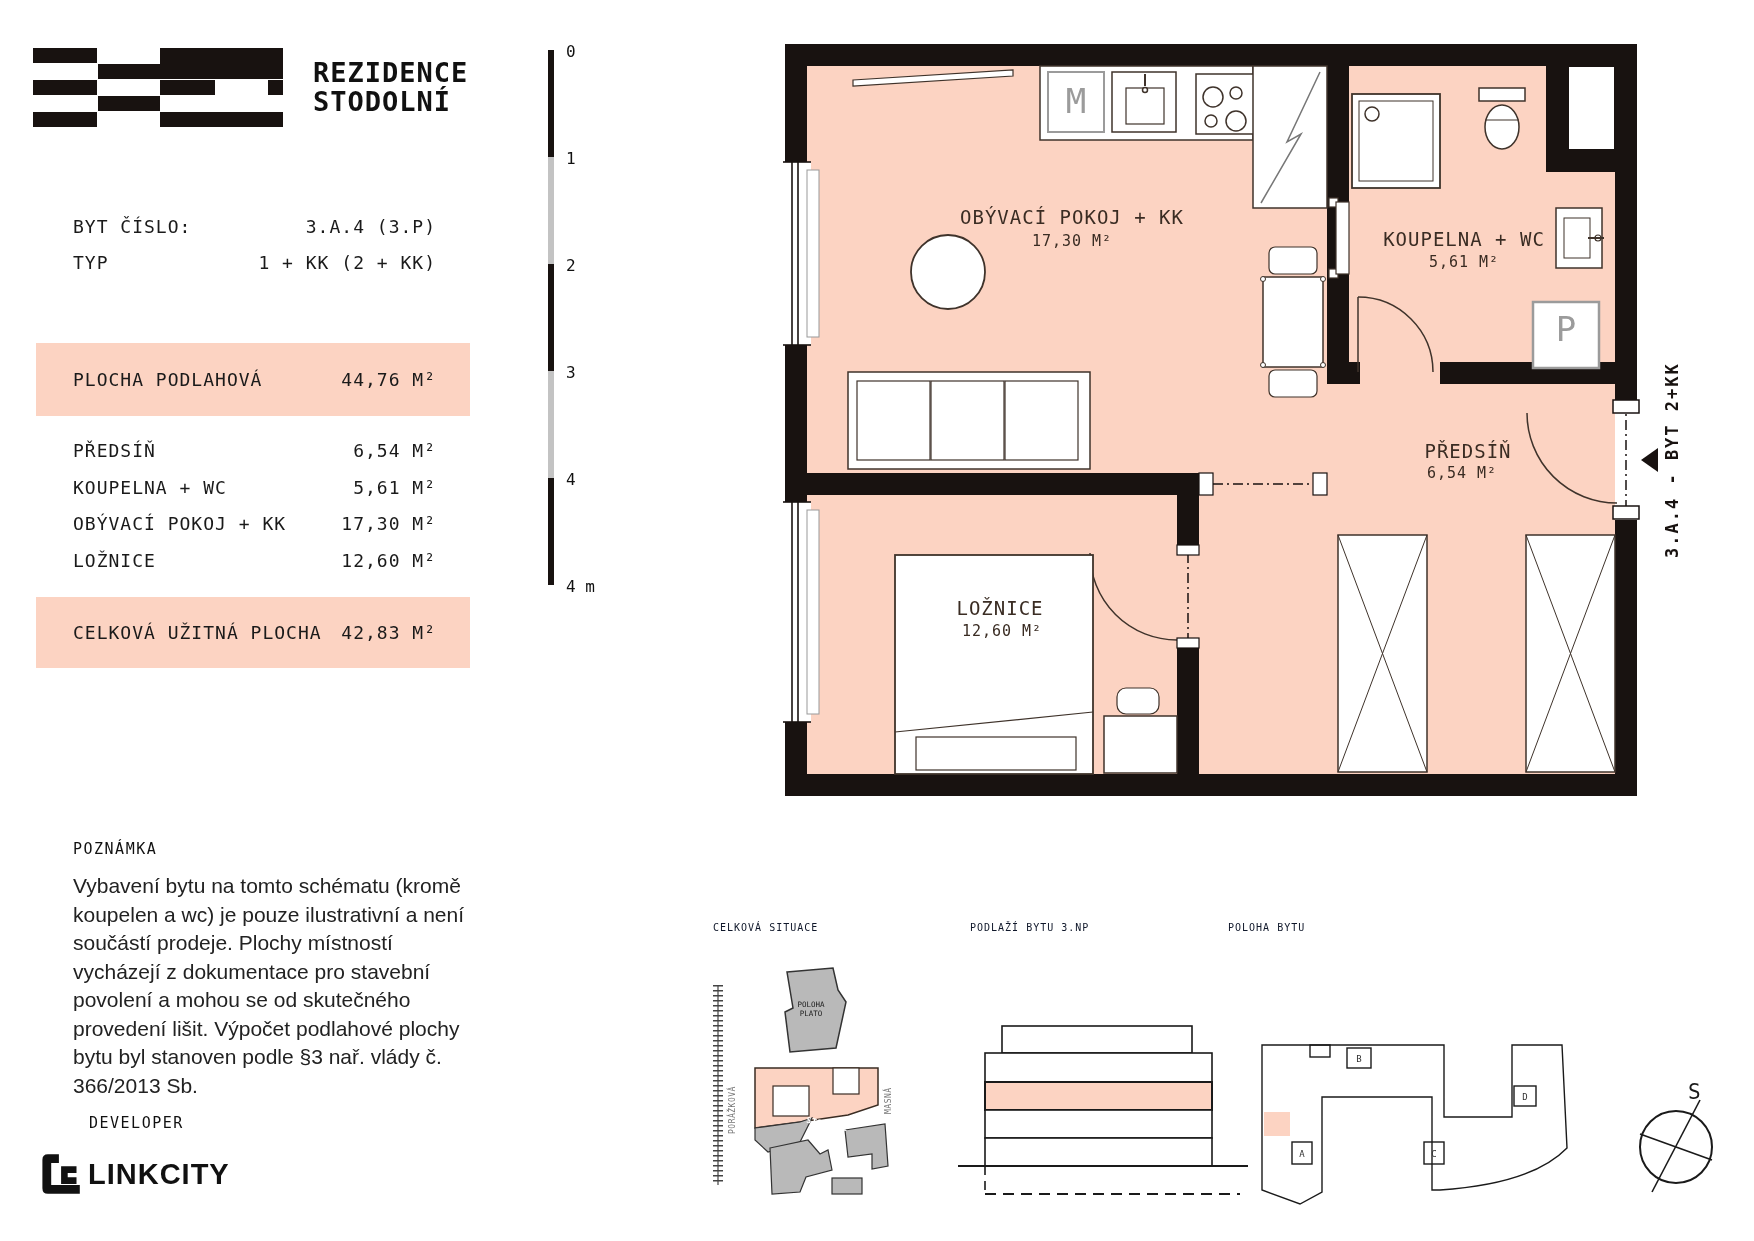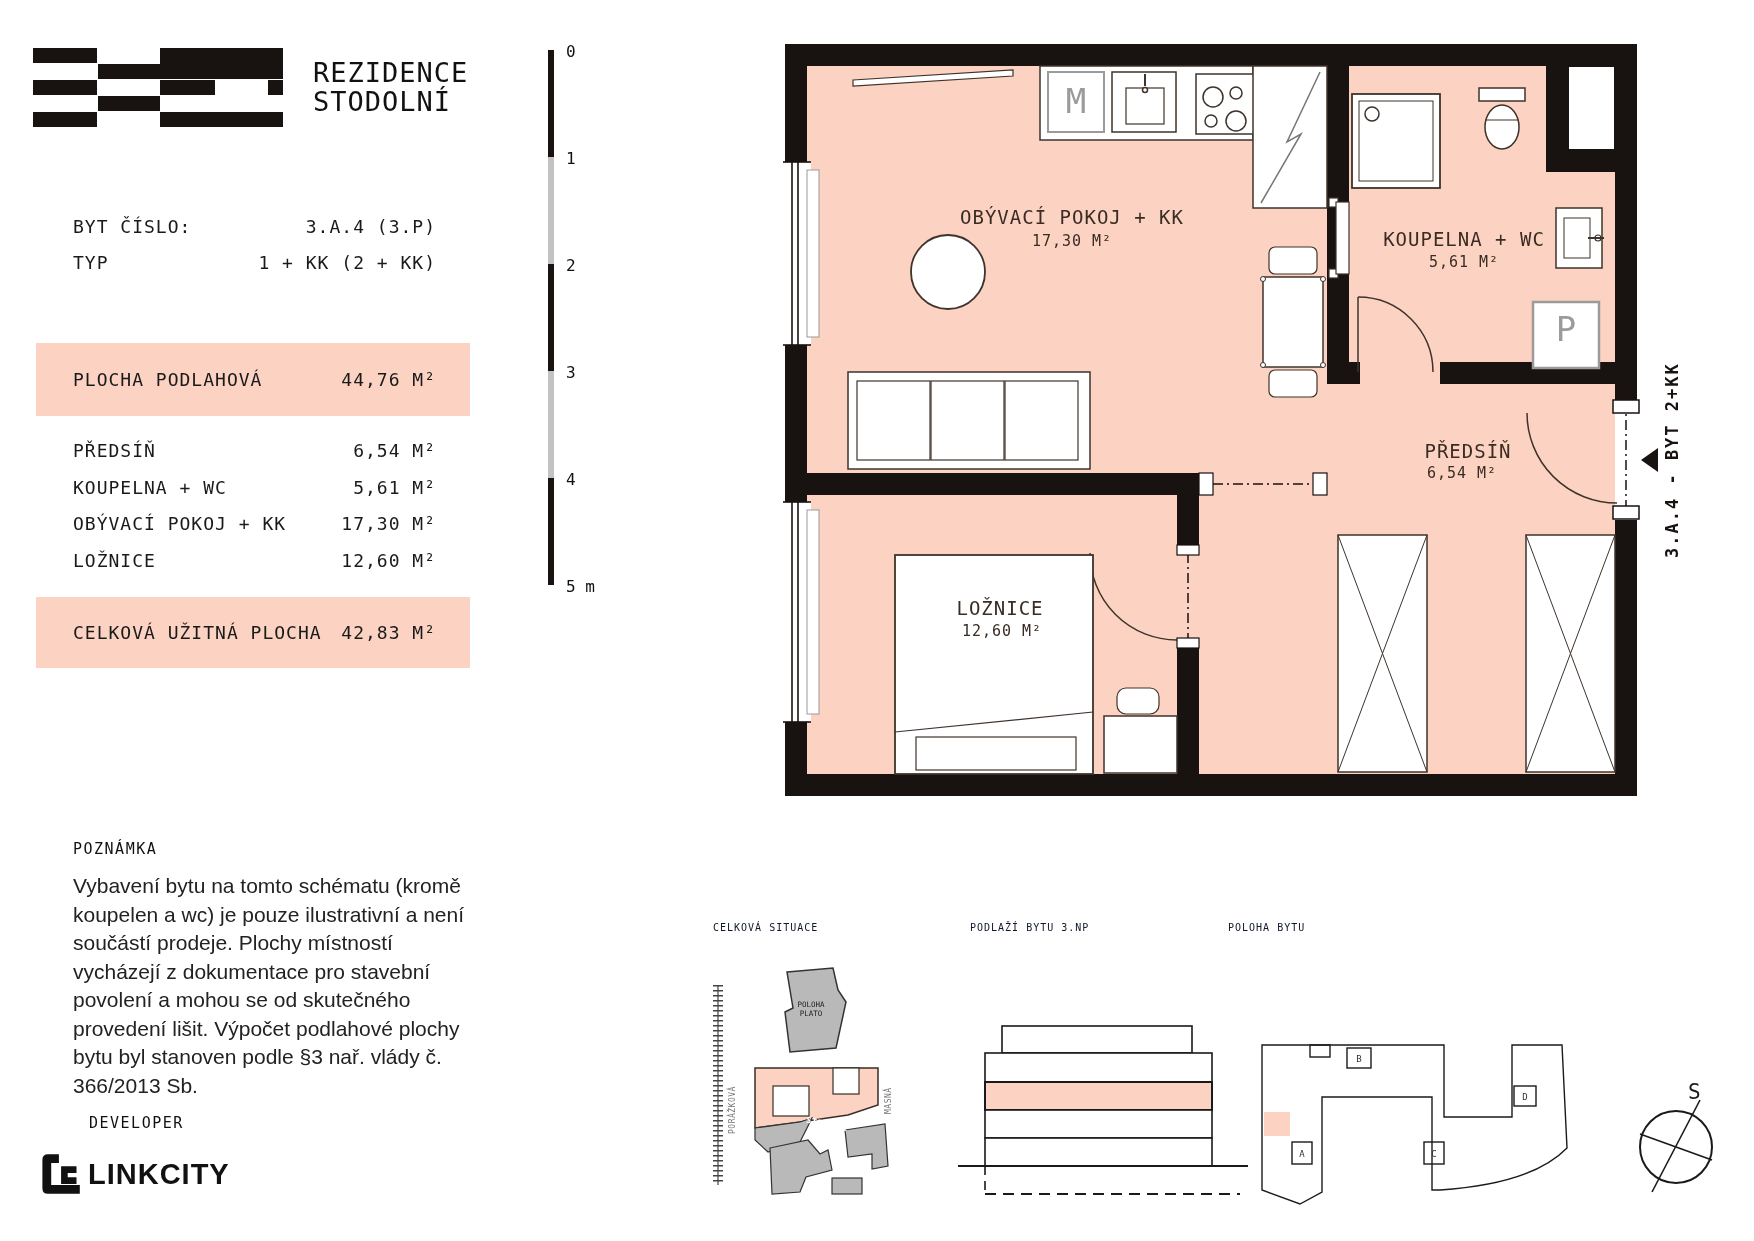--- a/index.html
+++ b/index.html
@@ -1,21 +1,21 @@
 <!DOCTYPE html>
 <html><head>
 <meta charset="utf-8">
 <style>
   html,body{margin:0;padding:0;background:#e8e8e8;}
   .page{position:relative;width:1754px;height:1241px;background:#ffffff;overflow:hidden;
         font-family:"DejaVu Sans Mono",monospace;color:#1a1a1a;}
   .abs{position:absolute;}
   .sans{font-family:Liberation Sans, sans-serif;}
   .blk{background:#181210;}
-  .title{font-size:27px;font-weight:normal;line-height:29px;letter-spacing:1px;color:#111;}
+  .title{font-size:27px;font-weight:bold;line-height:29px;letter-spacing:1px;color:#111;}
   .inforow{display:flex;justify-content:space-between;font-size:18px;letter-spacing:1px;}
   .hlbox{background:#fcd3c2;display:flex;align-items:center;}
   .hlbox .inner{display:flex;justify-content:space-between;width:100%;padding:0 34px 0 37px;font-size:18px;letter-spacing:1px;gap:12px;}
   .noteh{font-size:15px;letter-spacing:1.5px;color:#111;}
   .notep{font-size:21px;line-height:28.5px;color:#222;}
   .seg{position:absolute;width:6px;left:548px;}
   .scl{position:absolute;left:566px;font-size:16px;color:#111;}
   .plabel{position:absolute;transform:translateX(-50%);text-align:center;color:#3a2c23;letter-spacing:1px;white-space:nowrap;}
   .pname{font-size:19px;}
   .parea{font-size:15px;}
@@ -101,21 +101,21 @@
     <div class="seg" style="top:50px;height:107px;background:#181210;"></div>
     <div class="seg" style="top:157px;height:107px;background:#c3c3c3;"></div>
     <div class="seg" style="top:264px;height:107px;background:#181210;"></div>
     <div class="seg" style="top:371px;height:107px;background:#c3c3c3;"></div>
     <div class="seg" style="top:478px;height:107px;background:#181210;"></div>
     <div class="scl" style="top:42px;">0</div>
     <div class="scl" style="top:149px;">1</div>
     <div class="scl" style="top:256px;">2</div>
     <div class="scl" style="top:363px;">3</div>
     <div class="scl" style="top:470px;">4</div>
-    <div class="scl" style="top:577px;">5 m</div>
+    <div class="scl" style="top:577px;">4 m</div>
   </div>
 
   <svg class="abs" style="left:780px;top:40px;" width="920" height="760" viewBox="780 40 920 760">
 
     <rect x="807" y="66" width="808" height="708" fill="#fcd3c2"></rect>
 
     <g fill="#181210">
       <rect x="785" y="44" width="852" height="22"></rect>
       <rect x="785" y="774" width="852" height="22"></rect>
       <rect x="785" y="66" width="22" height="96"></rect>

